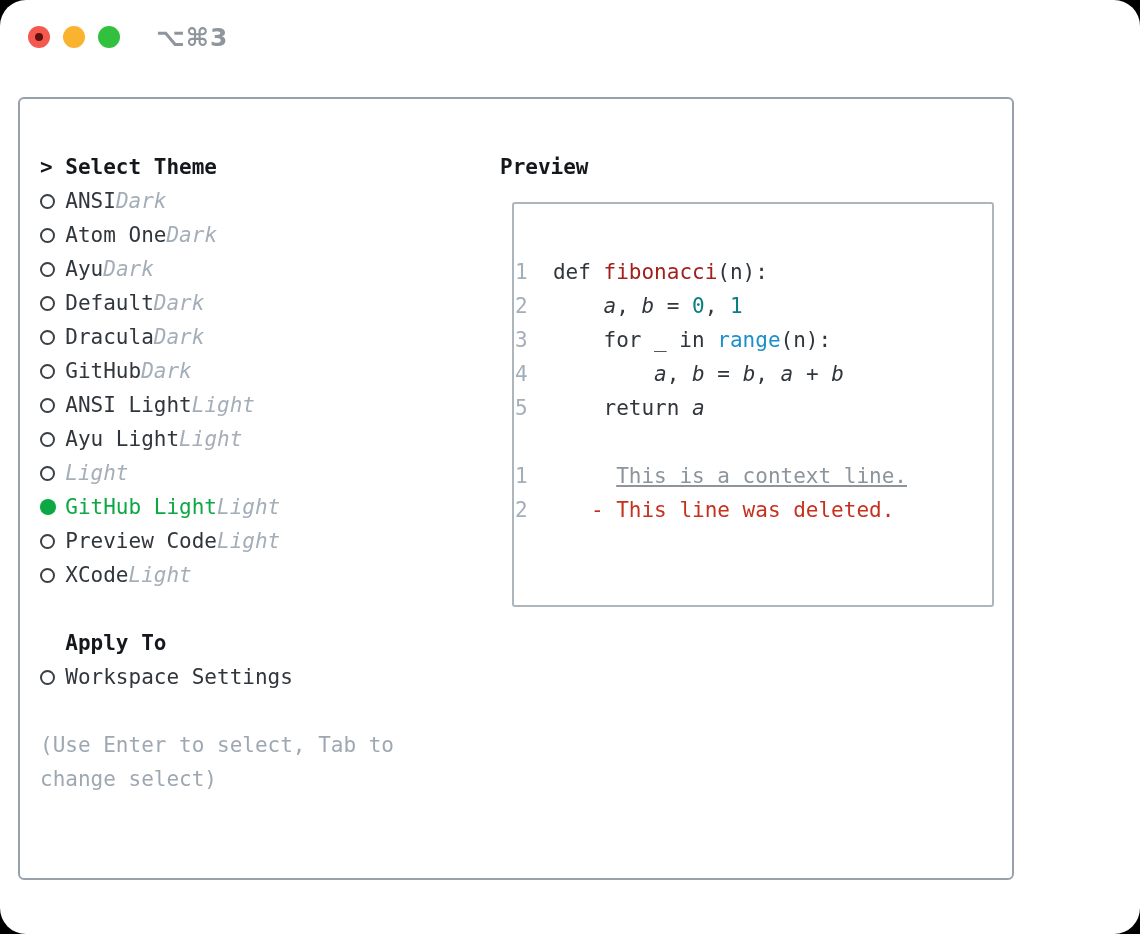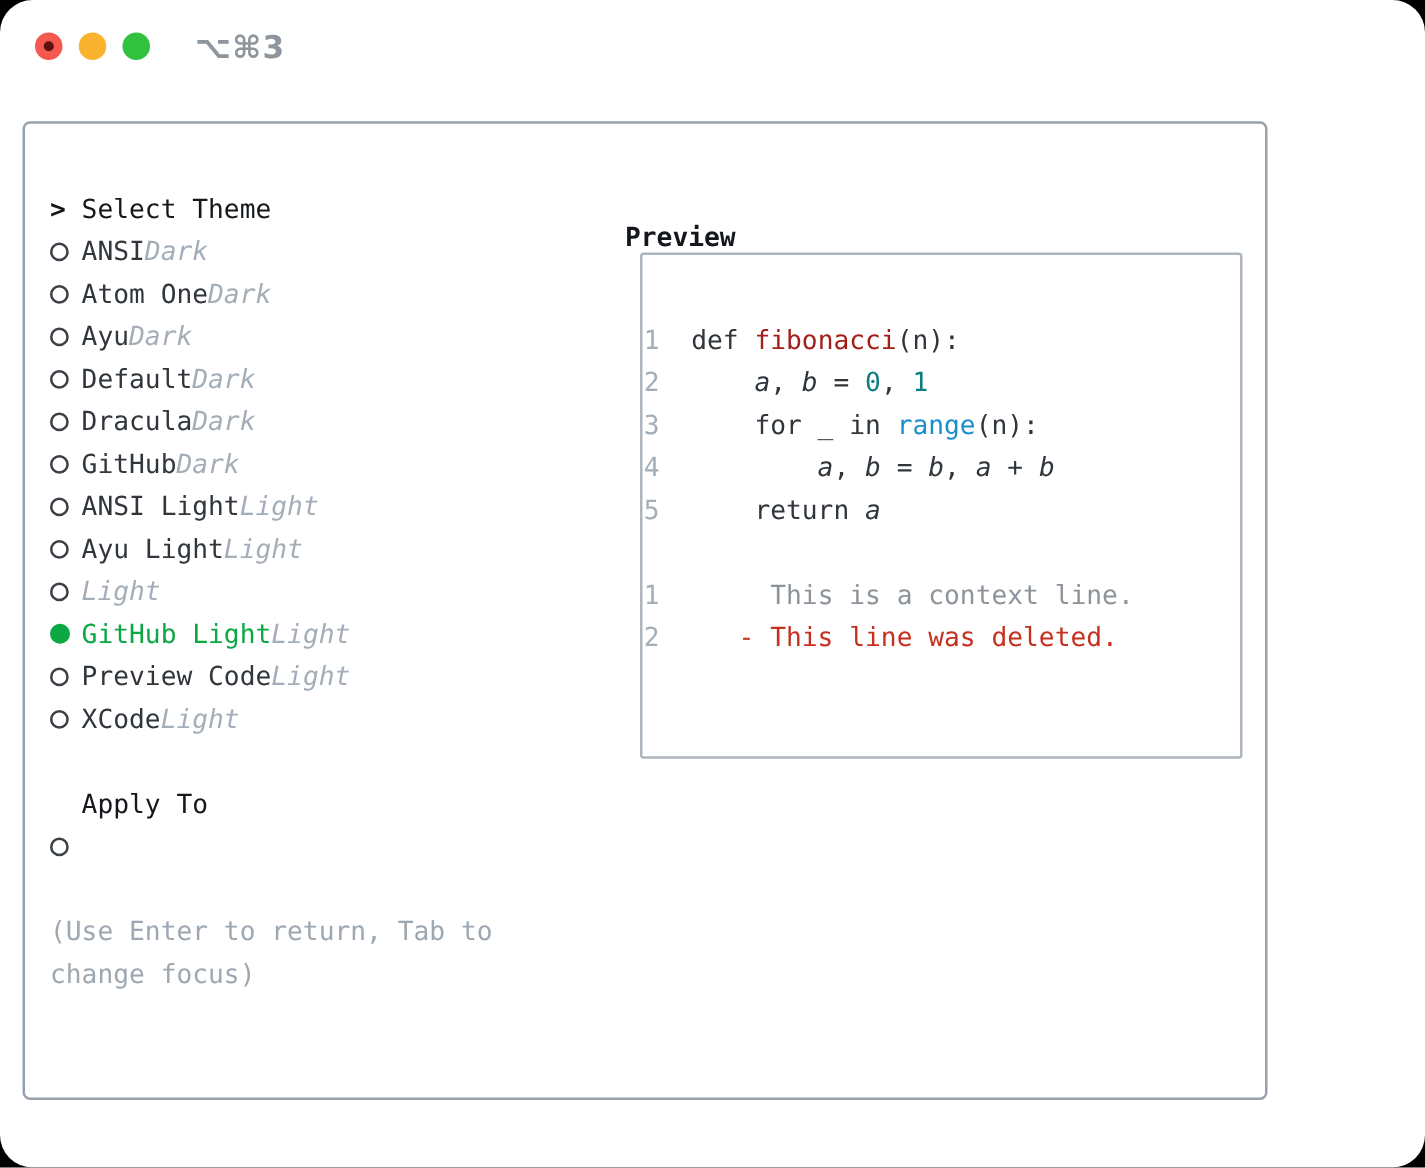--- a/index.html
+++ b/index.html
@@ -36,43 +36,43 @@
   .shortcut{margin-left:36px;font-family:"DejaVu Sans",sans-serif;font-size:25px;font-weight:bold;color:#8e959c;letter-spacing:1px;}
   
   .panel{
     position:absolute;left:18px;top:97px;width:996px;height:783px;
     border:2px solid var(--panel-border);border-radius:6px;background:var(--win);
   }
   .menu{position:absolute;left:20px;top:51px;font-size:21px;line-height:34px;color:var(--ink);}
   .row{display:flex;align-items:center;height:34px;white-space:pre;}
   .slot{display:inline-flex;width:25.3px;align-items:center;flex:none;}
   .prompt{font-weight:bold;color:var(--head);}
-  .hdr{font-weight:normal;color:var(--head);}
+  .hdr{font-weight:bold;color:var(--head);}
   .radio{width:15px;height:15px;border-radius:50%;border:2px solid #3a4046;flex:none;}
   .radio.on{border:none;background:var(--green);width:16px;height:16px;}
   .t-name{color:var(--ink);}
   .t-tag{color:var(--muted);font-style:italic;}
   .sel .t-name{color:var(--green);}
   .spacer{height:34px;}
   .help{color:#9ea8b2;width:30ch;white-space:normal;}
   
-  .preview-title{position:absolute;left:480px;top:51px;height:34px;line-height:34px;font-size:21px;font-weight:bold;color:var(--head);margin-top:23px;}
+  .preview-title{position:absolute;left:480px;top:51px;height:34px;line-height:34px;font-size:21px;font-weight:bold;color:var(--head);}
   .preview-box{
     position:absolute;left:492px;top:103px;width:482px;height:405px;
     border:2px solid var(--box-border);border-radius:3px;background:var(--win);
     padding:51px 0 0 1px;overflow:hidden;
   }
   .code-line{height:34px;line-height:34px;font-size:21px;white-space:pre;color:var(--ink);}
   .tk-ln{color:var(--muted);}
   .tk-code{color:var(--ink);}
   .tk-fn{color:var(--fnred);}
   .tk-num{color:var(--numteal);}
   .tk-builtin{color:var(--builtin);}
   .tk-var{color:var(--ink);font-style:italic;}
-  .tk-ctx{color:var(--ctx);}
+  .tk-ctx{color:var(--ctx);text-decoration:underline;}
   .tk-del{color:var(--diffred);}
   .tk-add{color:var(--diffgreen);}
 </style>
 </head>
 <body>
 
 <div class="window">
 
   <div class="titlebar">
     <div class="lights">
@@ -105,26 +105,26 @@
           <div class="row"><span class="slot"><span class="radio"></span></span><span class="t-name">XCode</span> <span class="t-tag">Light</span></div>
         </div>
 
       <div class="spacer"></div>
 
       <div class="row">
         <span class="slot"></span><span class="hdr">Apply To</span>
       </div>
 
       <div id="apply-list">
-          <div class="row"><span class="slot"><span class="radio"></span></span></div>
+          <div class="row"><span class="slot"><span class="radio"></span></span><span class="t-name">Workspace Settings</span></div>
         </div>
 
       <div class="spacer"></div>
 
-      <div class="help">(Use Enter to return, Tab to change focus)</div>
+      <div class="help">(Use Enter to select, Tab to change select)</div>
     </div>
 
     <div class="preview-title">Preview</div>
 
     <div class="preview-box">
       <div id="code-lines">
           <div class="code-line"><span class="tk-ln">1</span><span class="tk-code">  </span><span class="tk-code">def </span><span class="tk-fn">fibonacci</span><span class="tk-code">(n):</span></div>
           <div class="code-line"><span class="tk-ln">2</span><span class="tk-code">      </span><span class="tk-var">a</span><span class="tk-code">, </span><span class="tk-var">b</span><span class="tk-code"> = </span><span class="tk-num">0</span><span class="tk-code">, </span><span class="tk-num">1</span></div>
           <div class="code-line"><span class="tk-ln">3</span><span class="tk-code">      </span><span class="tk-code">for _ in </span><span class="tk-builtin">range</span><span class="tk-code">(n):</span></div>
           <div class="code-line"><span class="tk-ln">4</span><span class="tk-code">          </span><span class="tk-var">a</span><span class="tk-code">, </span><span class="tk-var">b</span><span class="tk-code"> = </span><span class="tk-var">b</span><span class="tk-code">, </span><span class="tk-var">a</span><span class="tk-code"> + </span><span class="tk-var">b</span></div>

